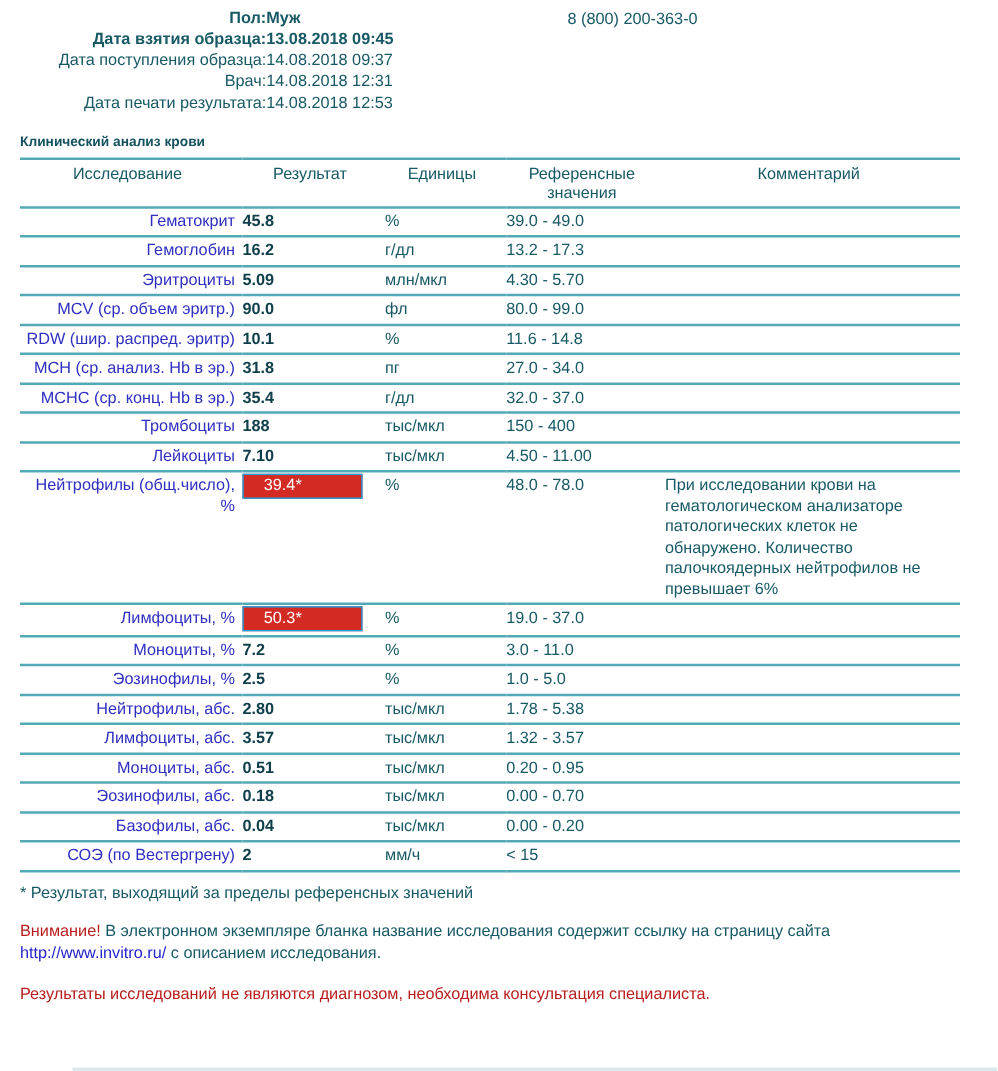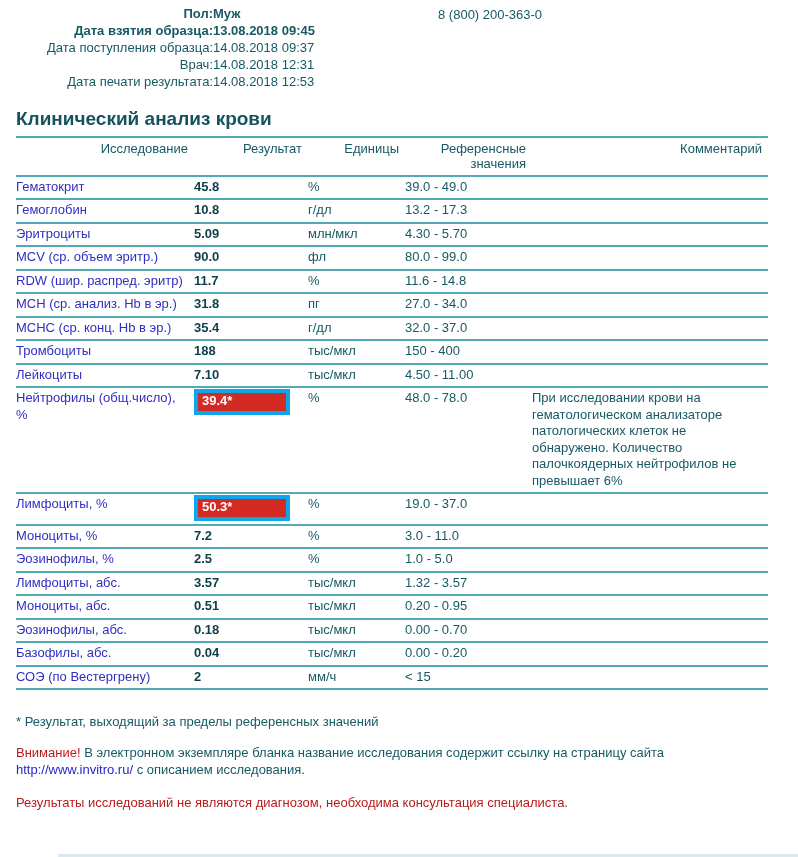--- a/index.html
+++ b/index.html
@@ -15,75 +15,75 @@
   .page { padding:4px 16px 0 16px; position:relative; }
 
   
   .info-block { margin-top:2px; }
   .info-row { display:flex; line-height:16.9px;text-align:right; }
   .info-row .info-label { width:197px; flex:0 0 197px; }
   .info-row:nth-child(-n+2) .info-label,
   .info-row:nth-child(-n+2) .info-value { font-weight:bold; }
 
   .contact-block {
-    position:absolute; left:438px; top:6px; line-height:17px;
+    position:absolute; left:454px; top:6px; line-height:17px;
     width:340px;
   }
 
   
   .section-title {
     margin-top:17px;
     font-weight:bold;
-    font-size:19px;
+    font-size:11px;
     color:#14525e;
   }
 
   
   table.results {
     margin-top:6px;
     border-collapse:collapse;
     width:752px;
     table-layout:fixed;
   }
   table.results th {
-    text-align:right; font-weight:normal; vertical-align:top;
+    text-align:center; font-weight:normal; vertical-align:top;
     padding:3px 6px 4px 0;
     border-top:2px solid #53a9b6;
     border-bottom:2px solid #53a9b6;
     color:#175964;
   }
   table.results td {
     vertical-align:top;
     padding:2px 6px 3px 0;
     border-bottom:2px solid #53a9b6;
     line-height:16.5px;
   }
   col.c-name    { width:178px; }
   col.c-result  { width:114px; }
   col.c-units   { width:97px;  }
   col.c-ref     { width:127px; }
   col.c-comment { width:236px; }
 
-  td.cell-name   { color:#2f2fc1; }
+  td.cell-name   { color:#2f2fc1;text-align:right; }
   td.cell-result { font-weight:bold; color:#0e3e49; }
   td.cell-units, td.cell-ref, td.cell-comment { color:#175964; }
 
   .flag-box {
     display:inline-block;
     min-width:96px;
     background:#d42a24;
-    border:4px solid #0ea5e9;
+    border:1px solid #0ea5e9;
     color:#ffffff;
-    font-weight:bold;
-    padding:0 4px 1px 4px;
+    font-weight:normal;
+    padding:0 4px 1px 16px;
     margin-top:-1px;
   }
 
   
-  .footnote { margin-top:24px; }
+  .footnote { margin-top:8px; }
   .warning  { margin-top:15px; width:736px; line-height:17px; }
   .warning .orange, .disclaimer { color:#b91c1c; }
   .warning a { color:#2525cc; text-decoration:none; cursor:pointer; }
   .disclaimer { margin-top:17px; }
 
   .bottom-strip {
     position:absolute; bottom:0; left:58px; right:0; height:3px;
     background:#d9e9ee;
   }
 </style>
@@ -148,21 +148,21 @@
   <tr>
     <td class="cell-name">Гематокрит</td>
     <td class="cell-result">45.8</td>
     <td class="cell-units">%</td>
     <td class="cell-ref">39.0 - 49.0</td>
     <td class="cell-comment"></td>
   </tr>
 
   <tr>
     <td class="cell-name">Гемоглобин</td>
-    <td class="cell-result">10.8</td>
+    <td class="cell-result">16.2</td>
     <td class="cell-units">г/дл</td>
     <td class="cell-ref">13.2 - 17.3</td>
     <td class="cell-comment"></td>
   </tr>
 
   <tr>
     <td class="cell-name">Эритроциты</td>
     <td class="cell-result">5.09</td>
     <td class="cell-units">млн/мкл</td>
     <td class="cell-ref">4.30 - 5.70</td>
@@ -172,21 +172,21 @@
   <tr>
     <td class="cell-name">MCV (ср. объем эритр.)</td>
     <td class="cell-result">90.0</td>
     <td class="cell-units">фл</td>
     <td class="cell-ref">80.0 - 99.0</td>
     <td class="cell-comment"></td>
   </tr>
 
   <tr>
     <td class="cell-name">RDW (шир. распред. эритр)</td>
-    <td class="cell-result">11.7</td>
+    <td class="cell-result">10.1</td>
     <td class="cell-units">%</td>
     <td class="cell-ref">11.6 - 14.8</td>
     <td class="cell-comment"></td>
   </tr>
 
   <tr>
     <td class="cell-name">MCH (ср. анализ. Hb в эр.)</td>
     <td class="cell-result">31.8</td>
     <td class="cell-units">пг</td>
     <td class="cell-ref">27.0 - 34.0</td>
@@ -243,20 +243,27 @@
 
   <tr>
     <td class="cell-name">Эозинофилы, %</td>
     <td class="cell-result">2.5</td>
     <td class="cell-units">%</td>
     <td class="cell-ref">1.0 - 5.0</td>
     <td class="cell-comment"></td>
   </tr>
 
 
+  <tr>
+    <td class="cell-name">Нейтрофилы, абс.</td>
+    <td class="cell-result">2.80</td>
+    <td class="cell-units">тыс/мкл</td>
+    <td class="cell-ref">1.78 - 5.38</td>
+    <td class="cell-comment"></td>
+  </tr>
 
   <tr>
     <td class="cell-name">Лимфоциты, абс.</td>
     <td class="cell-result">3.57</td>
     <td class="cell-units">тыс/мкл</td>
     <td class="cell-ref">1.32 - 3.57</td>
     <td class="cell-comment"></td>
   </tr>
 
   <tr>

